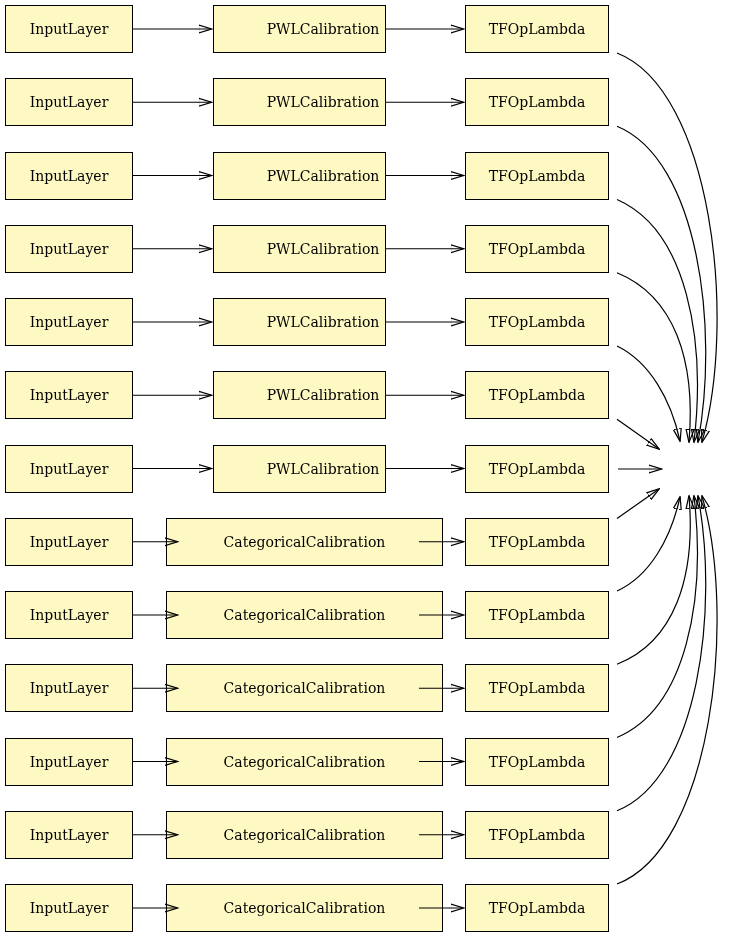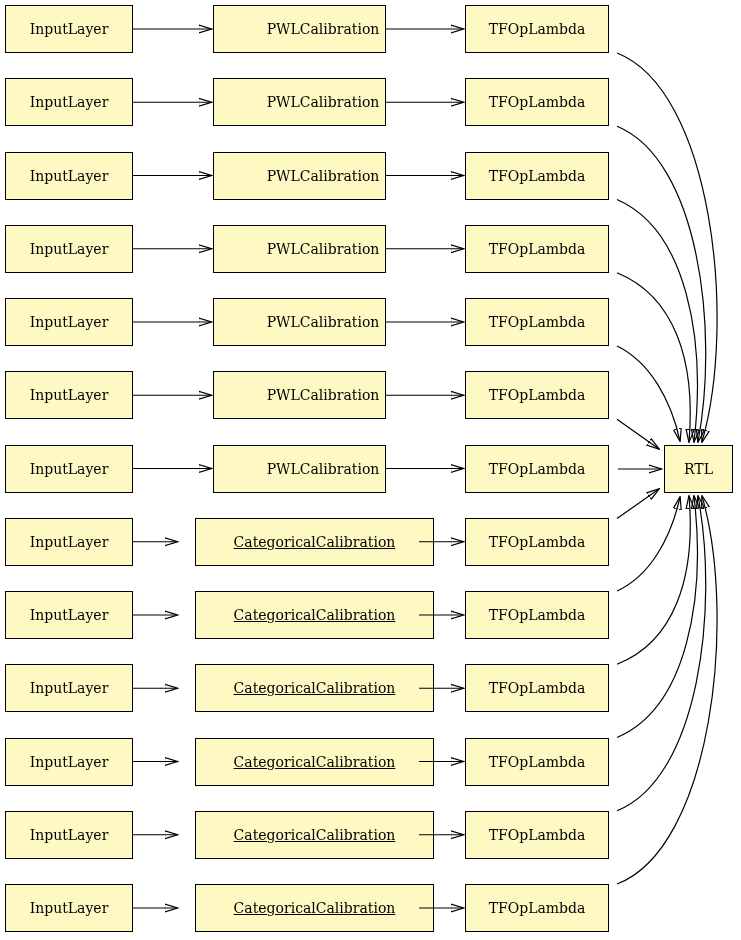--- a/index.html
+++ b/index.html
@@ -18,21 +18,21 @@
     background:#fef9c3;
     display:flex;
     align-items:center;
     justify-content:center;
     font-size:14px;
     color:#000;
     white-space:nowrap;
   }
   .col-input{left:5px;width:128px;}
   .col-pwl{left:213px;width:173px;padding-left:47px;}
-  .col-cat{left:195px;width:239px;text-decoration:underline;}
+  .col-cat{left:166px;width:277px;}
   .col-op{left:465px;width:144px;}
   .rtl-node{left:664px;top:445px;width:69px;}
   .r1{top:5px}.r2{top:78.25px}.r3{top:151.5px}.r4{top:224.75px}.r5{top:298px}
   .r6{top:371.25px}.r7{top:444.5px}.r8{top:517.75px}.r9{top:591px}
   .r10{top:664.25px}.r11{top:737.5px}.r12{top:810.75px}.r13{top:884px}
   #edges{
     position:absolute;left:0;top:0;width:741px;height:940px;
     pointer-events:none;
   }
   #edges path{stroke:#000;stroke-width:1.2;fill:none;}
@@ -87,21 +87,20 @@
   <div class="node col-op    r11">TFOpLambda</div>
 
   <div class="node col-input r12">InputLayer</div>
   <div class="node col-cat   r12">CategoricalCalibration</div>
   <div class="node col-op    r12">TFOpLambda</div>
 
   <div class="node col-input r13">InputLayer</div>
   <div class="node col-cat   r13">CategoricalCalibration</div>
   <div class="node col-op    r13">TFOpLambda</div>
 
-  <div class="node rtl-node">RTL</div>
 
   <svg id="edges" viewBox="0 0 741 940" xmlns="http://www.w3.org/2000/svg">
     <defs>
       <marker id="ah" markerUnits="userSpaceOnUse" markerWidth="14" markerHeight="10" refX="12.5" refY="5" orient="auto">
         <path d="M0,1 L13,5 L0,9 z" fill="#000" stroke="none"></path>
       </marker>
     </defs>
 
     <g>
       <path d="M133,29 L211,29" marker-end="url(#ah)"></path>

